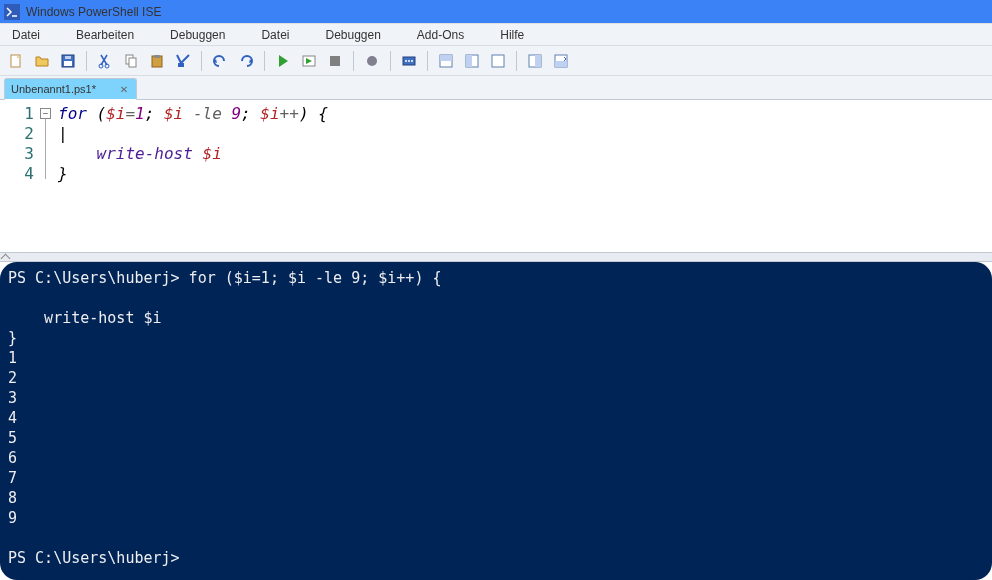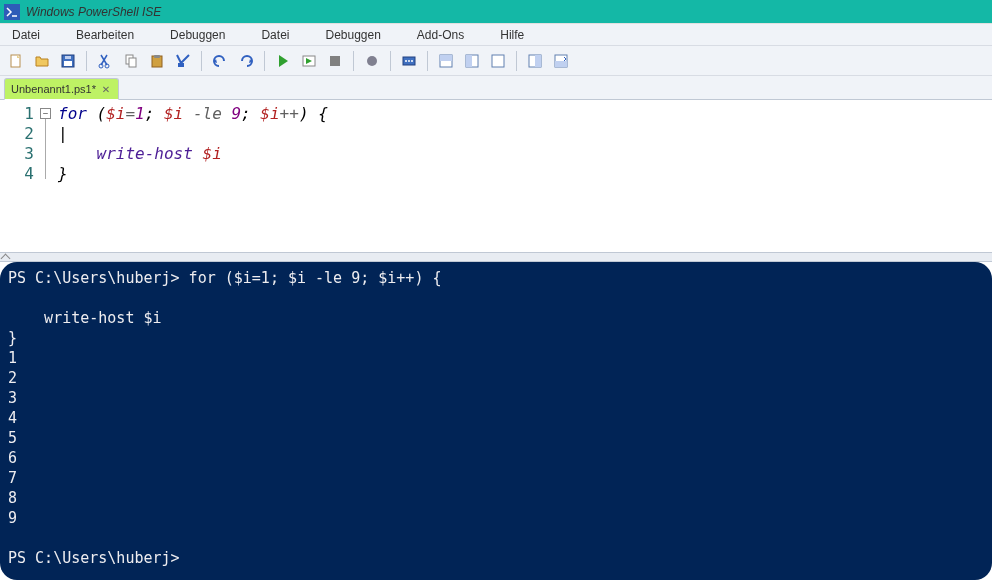--- a/index.html
+++ b/index.html
@@ -10,24 +10,23 @@
     width: 992px;
     height: 580px;
     overflow: hidden;
     display: flex;
     flex-direction: column;
   }
   .titlebar {
     display: flex;
     align-items: center;
     height: 24px;
-    background: #14b8a6;
+    background: #3b82f6;
     padding: 0 4px;
     border-bottom: 1px solid #e0e0e0;
-    font-style: italic;
   }
   .titlebar .app-icon {
     width: 16px; height: 16px;
     background: #2e5cb8;
     margin-right: 6px;
     display: flex; align-items: center; justify-content: center;
     color: #fff; font-size: 10px; font-weight: bold;
   }
   .titlebar .title { color: #333; }
   .menubar {
@@ -71,30 +70,30 @@
     align-items: flex-end;
     height: 24px;
     background: #f0f3f8;
     padding-left: 4px;
     border-bottom: 1px solid #c0c8d4;
   }
   .tab {
     display: flex;
     align-items: center;
     height: 22px;
-    background: #bef264;
+    background: #7dd3fc;
     border: 1px solid #c0c8d4;
     border-bottom: 1px solid #fff;
     border-top-left-radius: 3px;
     border-top-right-radius: 3px;
     padding: 0 6px;
     margin-bottom: -1px;
     font-size: 11px;
     color: #333;
-    gap: 4px;
+    gap: 22px;
   }
   .tab .close {
     width: 12px; height: 12px;
     display: flex; align-items: center; justify-content: center;
     color: #666;
     font-size: 10px;
   }
   .editor {
     flex: 0 0 auto;
     display: flex;

